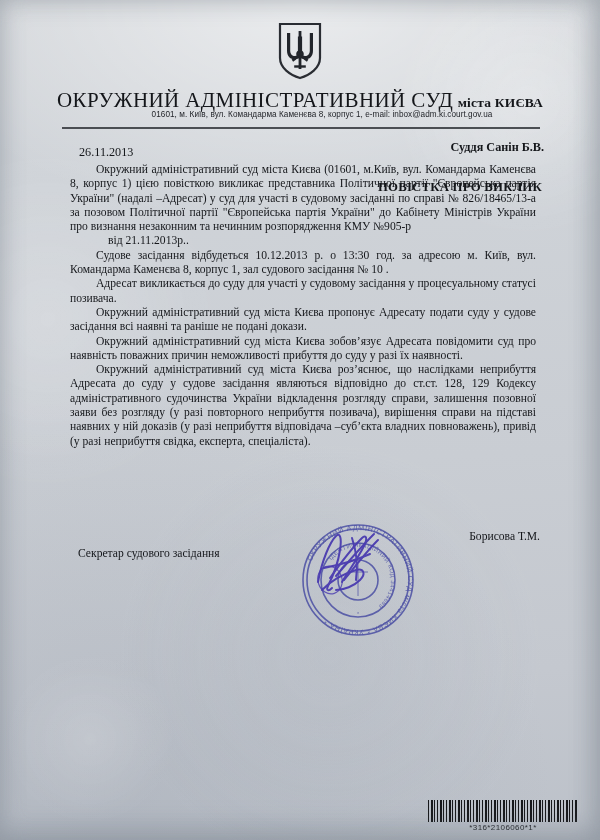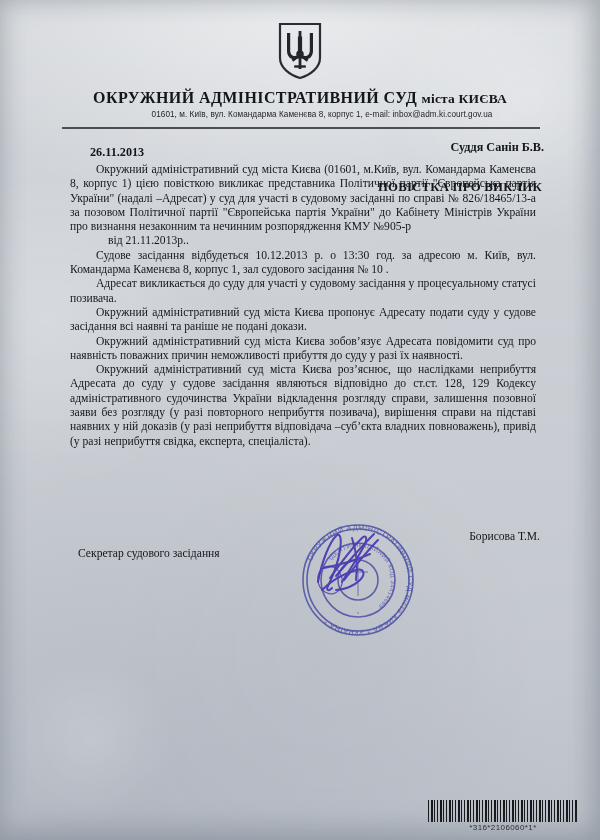--- a/index.html
+++ b/index.html
@@ -63,22 +63,22 @@
     position: absolute;
     top: 88px;
     left: 0;
     right: 0;
     text-align: center;
     font-size: 16.5px;
     letter-spacing: .2px;
     white-space: nowrap;
   }
   .court-title .big {
-    font-weight: bold;
-    font-size: 16px;
+    font-weight: normal;
+    font-size: 21px;
     letter-spacing: .4px;
     text-align: center;
   }
   .court-title .city {
     font-weight: bold;
     font-size: 13.5px;
     letter-spacing: .2px;
     margin-top: 40px;
   }
   .court-address {
@@ -106,23 +106,23 @@
   
   .title-row {
     position: absolute;
     top: 140px;
     left: 62px;
     width: 480px;
     height: 20px;
   }
   .doc-date {
     position: absolute;
-    left: 28px;
+    left: 17px;
     top: 5px;
-    font-weight: bold;
+    font-weight: normal;
     font-size: 12.2px;
   }
   .doc-title {
     position: absolute;
     left: 0;
     right: 0;
     top: 0;
     text-align: right;
     font-weight: bold;
     font-size: 12.8px;

